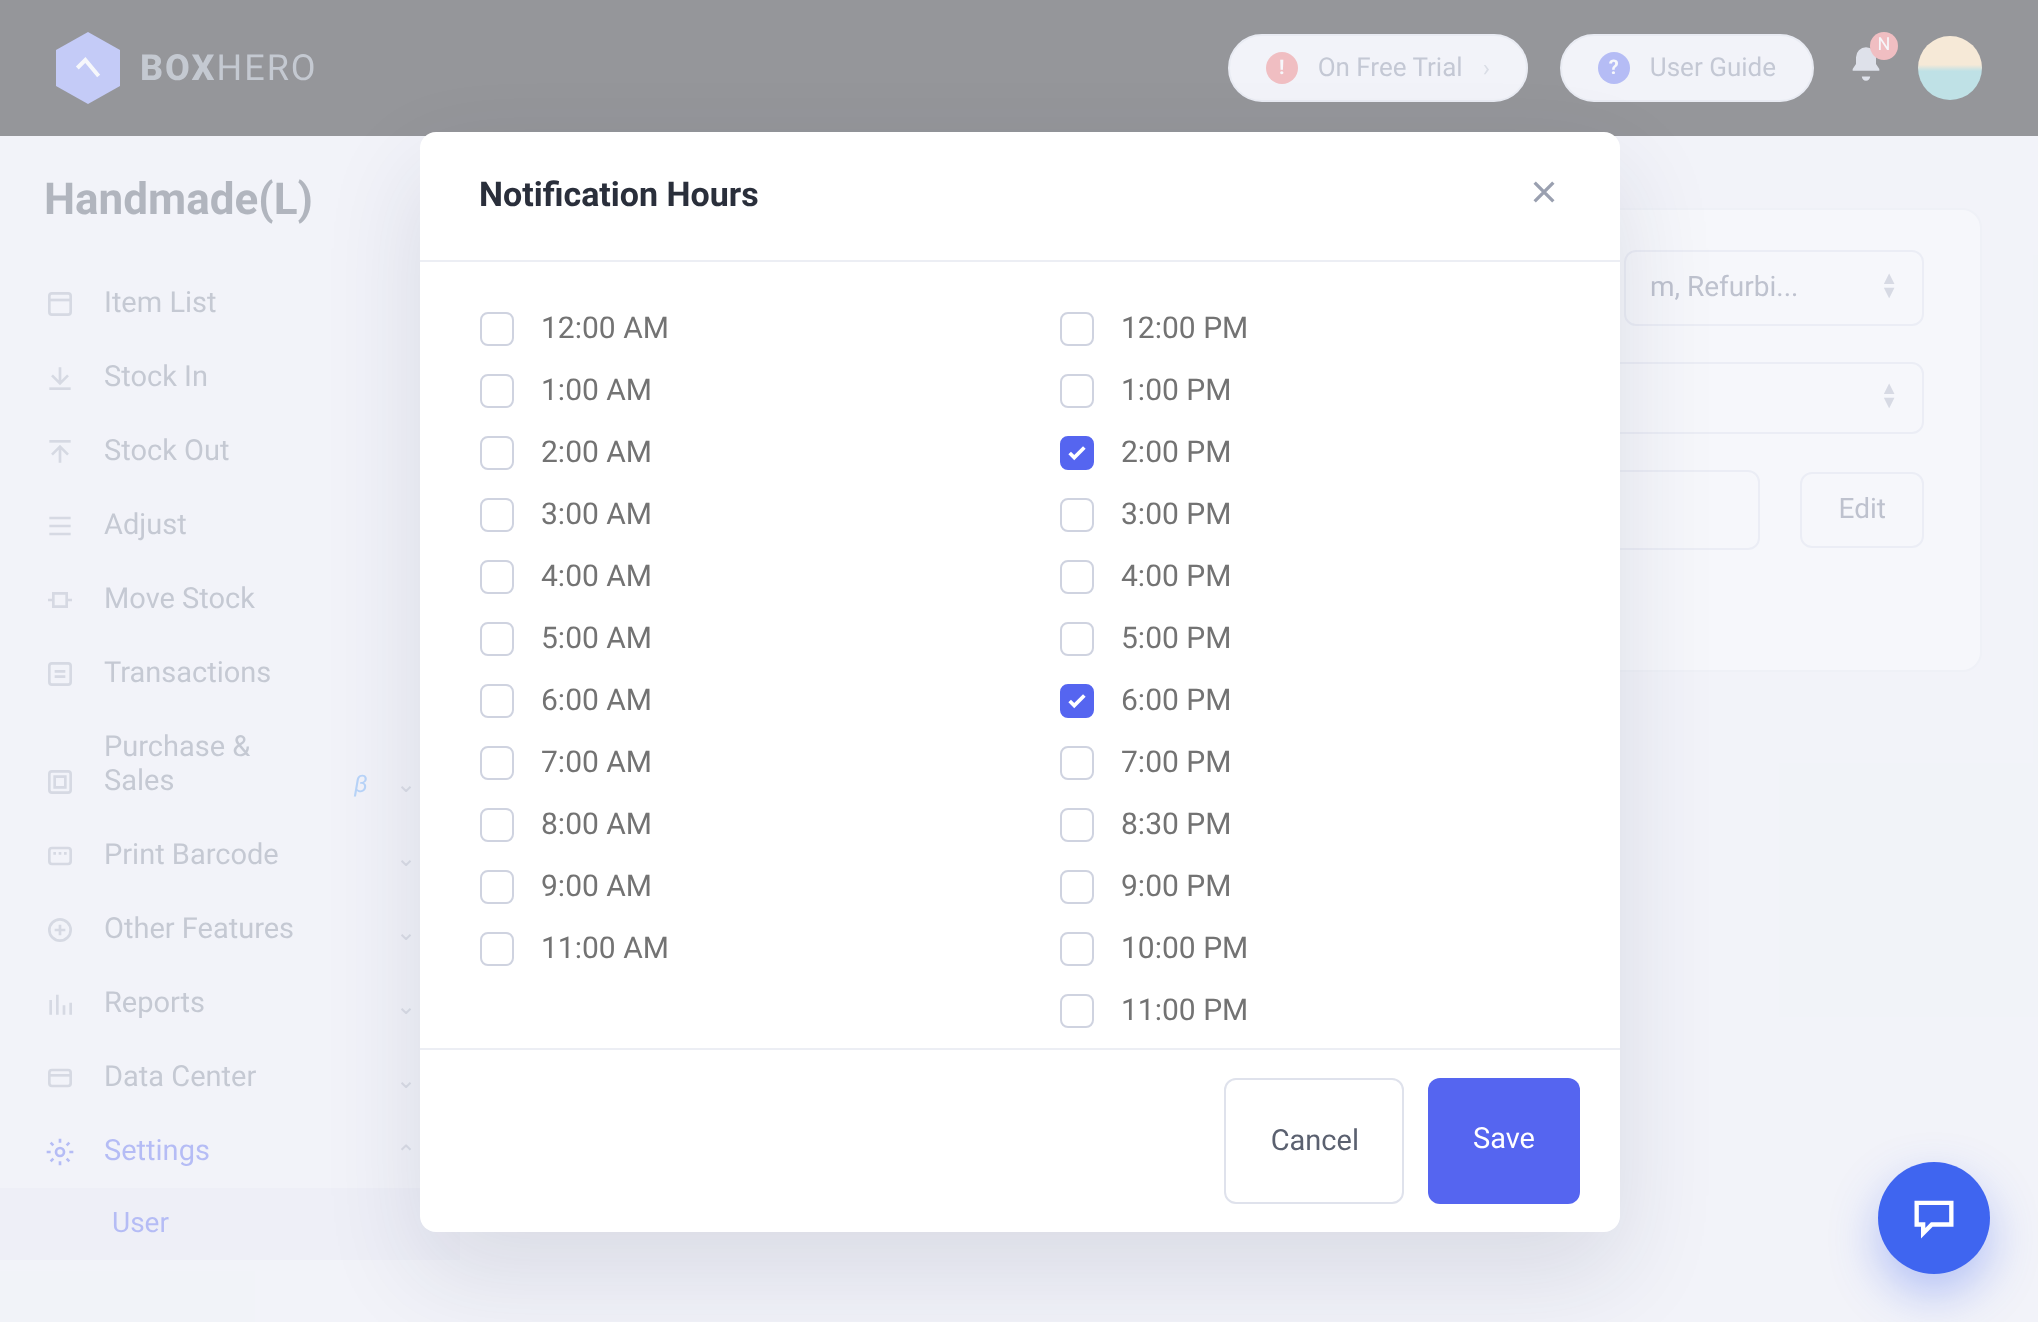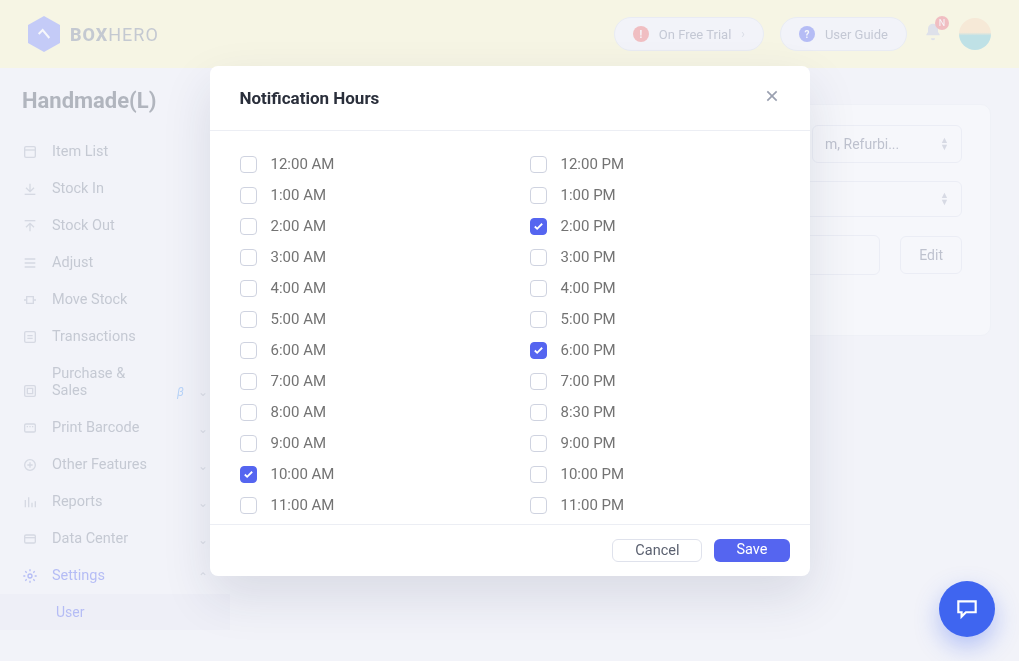--- a/index.html
+++ b/index.html
@@ -12,21 +12,21 @@
     position: relative;
     color: #333;
   }
 
   
   .topbar {
     height: 68px;
     display: flex;
     align-items: center;
     padding: 0 28px;
-    background: #fef9c3;
+    background: #000000;
   }
   .logo-wrap { display: flex; align-items: center; gap: 10px; }
   .logo-hex {
     width: 32px; height: 36px; background:#7c8cf5; position:relative;
     clip-path: polygon(50% 0, 100% 25%, 100% 75%, 50% 100%, 0 75%, 0 25%);
     display:flex; align-items:center; justify-content:center;
   }
   .logo-hex svg { width:16px; height:16px; }
   .logo-text { color:#7d8692; font-weight:800; font-size:18px; letter-spacing:1px;}
   .logo-text .light{ font-weight:400;}
@@ -90,21 +90,21 @@
   .hour-row{display:flex;align-items:center;gap:14px;font-size:15px;color:#737373;cursor:pointer;}
   .cb{
     width:17px;height:17px;border:1.5px solid #cfd3e0;border-radius:4px;flex-shrink:0;
     display:flex;align-items:center;justify-content:center;background:#fff;
   }
   .cb.checked{background:#5565f0;border-color:#5565f0;}
   .cb.checked svg{width:11px;height:11px;}
   .modal-foot{
     border-top:1px solid #eceef4;padding:14px 20px;display:flex;justify-content:flex-end;gap:12px;
   }
-  .btn{padding:2px 22px;border-radius:6px;font-size:14.5px;cursor:pointer;text-align:right;}
+  .btn{padding:22px 22px;border-radius:6px;font-size:14.5px;cursor:pointer;text-align:right;}
   .btn.secondary{background:#fff;border:1px solid #dfe2ec;color:#5b6170;}
   .btn.primary{background:#5565f0;color:#fff;border:none;}
 
   
   .fab{
     position:absolute; right:24px; bottom:24px; width:56px;height:56px;border-radius:50%;
     background:#3f65f0; display:flex;align-items:center;justify-content:center;
     box-shadow:0 10px 24px rgba(63,101,240,.35); z-index:20;
   }
   .fab svg{width:26px;height:26px;stroke:#fff;}
@@ -315,28 +315,20 @@
         </div>
         <div class="hour-row">
           <div class="cb"></div>
           <span>8:00 AM</span>
         </div>
         <div class="hour-row">
           <div class="cb"></div>
           <span>9:00 AM</span>
         </div>
         <div class="hour-row">
-          <div class="cb checked">
-            <svg viewBox="0 0 24 24" fill="none" stroke="#fff" stroke-width="4">
-              <path d="M4 12l5 5L20 6"></path>
-            </svg>
-          </div>
-          <span>10:00 AM</span>
-        </div>
-        <div class="hour-row">
           <div class="cb"></div>
           <span>11:00 AM</span>
         </div>
       </div>
     <div class="hours-col" id="pm-col">
         <div class="hour-row">
           <div class="cb"></div>
           <span>12:00 PM</span>
         </div>
         <div class="hour-row">

